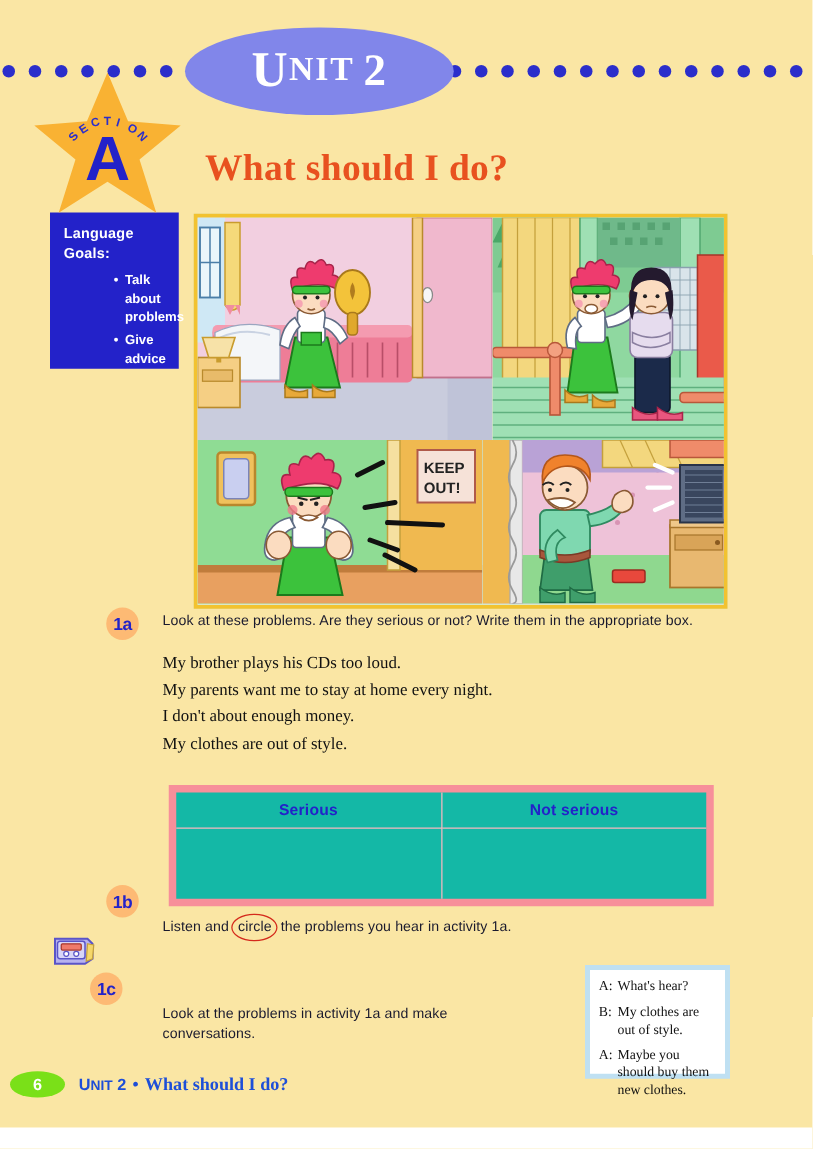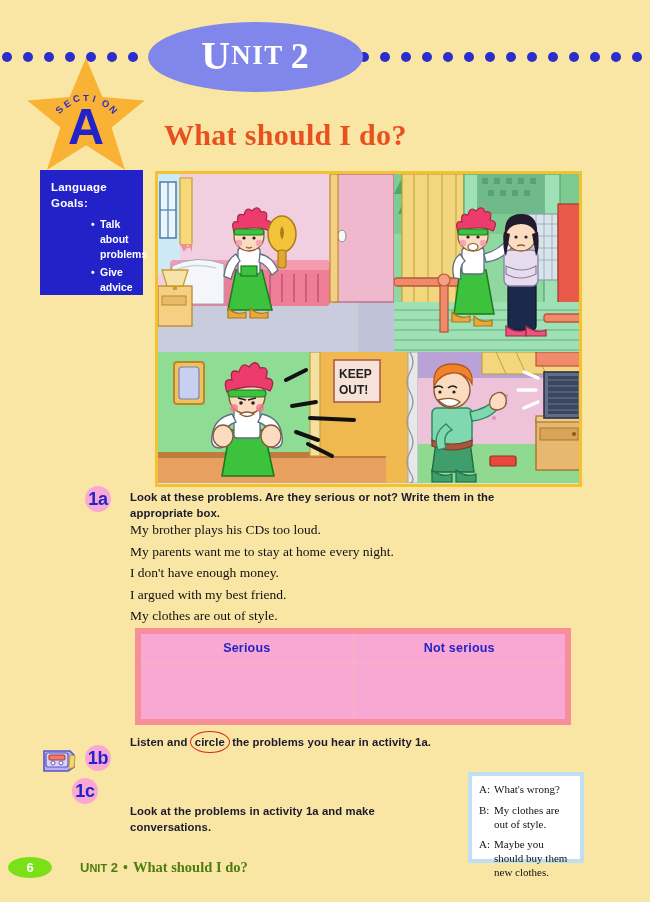--- a/index.html
+++ b/index.html
@@ -181,34 +181,34 @@
   .p-tr { left: 236px; top: 0; width: 188px; height: 178px; }
   .p-bl { left: 0;   top: 178px; width: 228px; height: 131px; }
   .p-br { left: 228px; top: 178px; width: 196px; height: 131px; }
 
   
   .badge {
     position: absolute;
     width: 26px;
     height: 26px;
     border-radius: 50%;
-    background: #f9a8d4;
+    background: #fdba74;
     color: #2322c9;
     font-weight: bold;
-    font-size: 18px;
+    font-size: 14px;
     display: flex;
     align-items: center;
     justify-content: center;
     letter-spacing: -0.3px;
   }
 
   
   .act-instr {
     position: absolute;
-    font-weight: bold;
+    font-weight: normal;
     font-size: 11.3px;
     color: #1a1a2e;
     line-height: 1.45;
     letter-spacing: 0.1px;
   }
   .problem-list {
     position: absolute;
     left: 130px;
     top: 523px;
     width: 430px;
@@ -226,21 +226,21 @@
     top: 628px;
     width: 436px;
     height: 97px;
     background: #f78f9a;
     padding: 6px;
     box-sizing: border-box;
   }
   .tbl {
     width: 100%;
     height: 100%;
-    background: #f9a8d4;
+    background: #14b8a6;
     border-collapse: collapse;
     table-layout: fixed;
   }
   .tbl th {
     height: 26px;
     font-size: 12.5px;
     font-weight: bold;
     color: #2322c9;
     border-bottom: 1px solid #f5b8c0;
     border-right: 1px solid #f5b8c0;
@@ -323,23 +323,23 @@
     background: #7ae018;
     color: #ffffff;
     display: flex;
     align-items: center;
     justify-content: center;
     font-size: 13px;
     font-weight: bold;
   }
   .footer-text {
     position: absolute;
-    left: 80px;
+    left: 63px;
     top: 859px;
-    color: #4d7c0f;
+    color: #1d4ed8;
     font-size: 14px;
   }
   .footer-text .u {
     font-family: "Liberation Sans", sans-serif;
     font-weight: bold;
     font-size: 13px;
   }
   .footer-text .u .sm { font-size: 11px; }
   .footer-text .sep { margin: 0 5px; }
   .footer-text .ttl {
@@ -684,22 +684,21 @@
         </g>
       </svg>
     </div>
   </div>
 
   <div class="badge" style="left:85px; top:486px;">1a</div>
   <div class="act-instr" style="left:130px; top:489px; width:428px;">Look at these problems. Are they serious or not?  Write them in the appropriate box.</div>
   <div class="problem-list" id="problemList">
       <div>My brother plays his CDs too loud.</div>
       <div>My parents want me to stay at home every night.</div>
-      <div>I don't have enough money.</div>
-      <div>I argued with my best friend.</div>
+      <div>I don't about enough money.</div>
       <div>My clothes are out of style.</div>
     </div>
 
   <div class="tbl-outer">
     <table class="tbl">
       <thead>
         <tr>
           <th>Serious</th>
           <th>Not serious</th>
         </tr>
@@ -716,35 +715,35 @@
   <div class="cassette">
     <svg width="34" height="24" viewBox="0 0 34 24">
       <path d="M2 2 h26 l4 4 v12 l-6 4 h-24 Z" fill="#b7b2ef" stroke="#5a54c8" stroke-width="1.6"></path>
       <rect x="4" y="4" width="22" height="14" rx="2" fill="#d8d5f7" stroke="#5a54c8" stroke-width="1.2"></rect>
       <rect x="7" y="6" width="16" height="5" rx="1" fill="#f07a6a" stroke="#a8382c" stroke-width="1"></rect>
       <circle cx="11" cy="14" r="2" fill="#ffffff" stroke="#5a54c8" stroke-width="1"></circle>
       <circle cx="19" cy="14" r="2" fill="#ffffff" stroke="#5a54c8" stroke-width="1"></circle>
       <path d="M28 6 l5 1 l-1 11 l-5 2 Z" fill="#f5d76a" stroke="#c4a03c" stroke-width="1"></path>
     </svg>
   </div>
-  <div class="badge" style="left:85px; top:745px;">1b</div>
+  <div class="badge" style="left:85px; top:708px;">1b</div>
   <div class="act-instr" style="left:130px; top:734px; width:350px;">
     <span>Listen and</span>
     <span class="circled"><span class="ell"></span><span>circle</span></span>
     <span>the problems you hear in activity 1a.</span>
   </div>
 
   <div class="badge" style="left:72px; top:778px;">1c</div>
   <div class="act-instr" style="left:130px; top:803px; width:250px;">Look at the problems in activity 1a and make conversations.</div>
 
   <div class="dlg-outer">
     <div class="dlg-inner" id="dlgInner">
         <div class="dlg-line">
           <span class="dlg-spk">A:</span>
-          <span>What's wrong?</span>
+          <span>What's hear?</span>
         </div>
         <div class="dlg-line">
           <span class="dlg-spk">B:</span>
           <span>My clothes are out of style.</span>
         </div>
         <div class="dlg-line">
           <span class="dlg-spk">A:</span>
           <span>Maybe you should buy them new clothes.</span>
         </div>
       </div>

